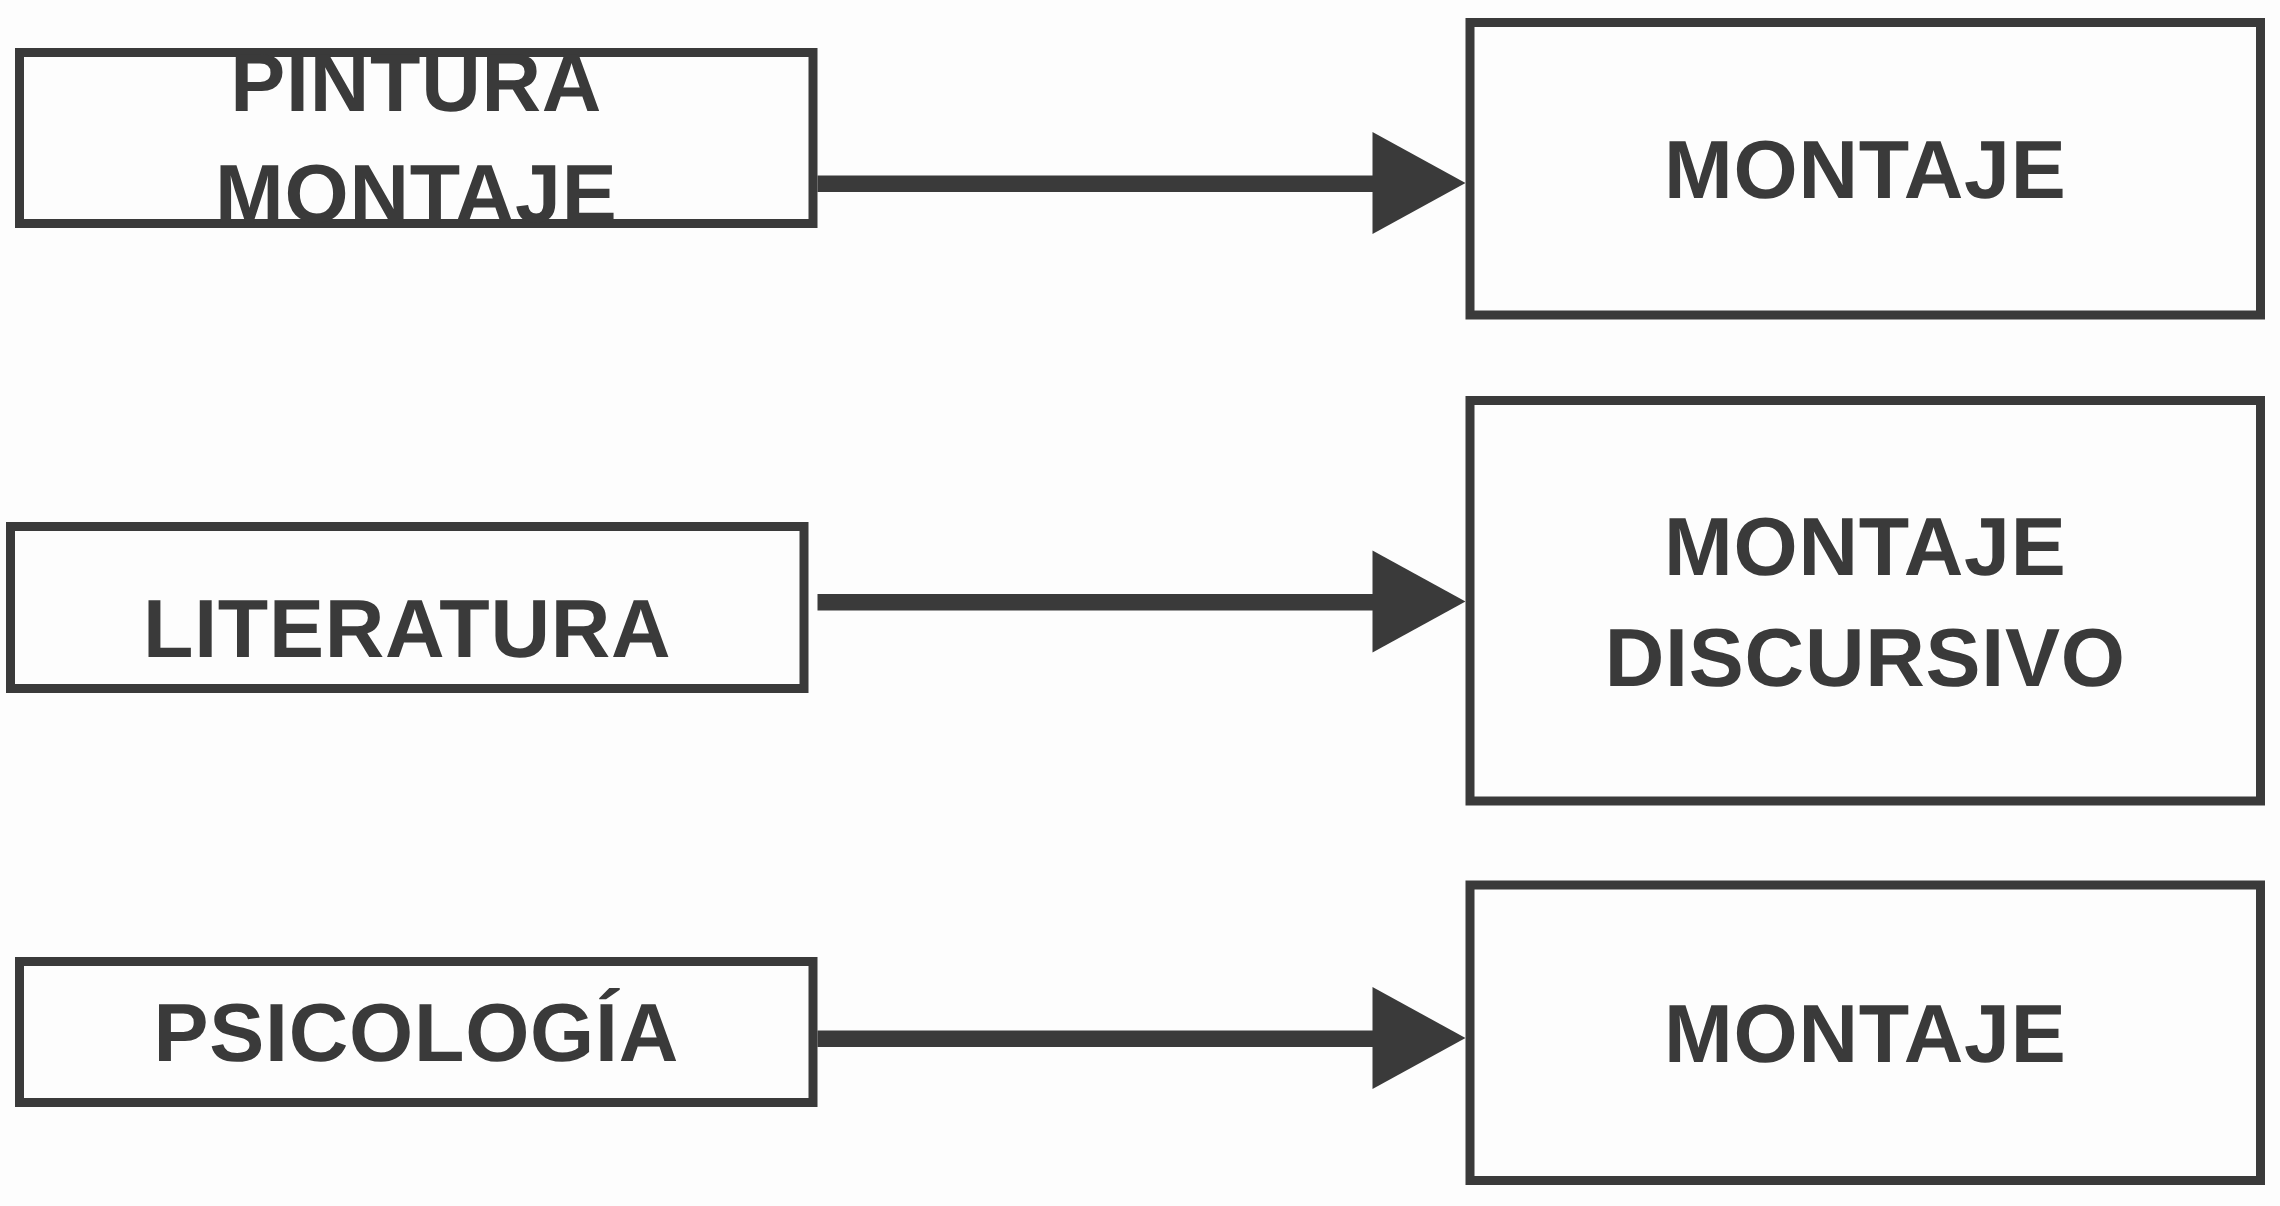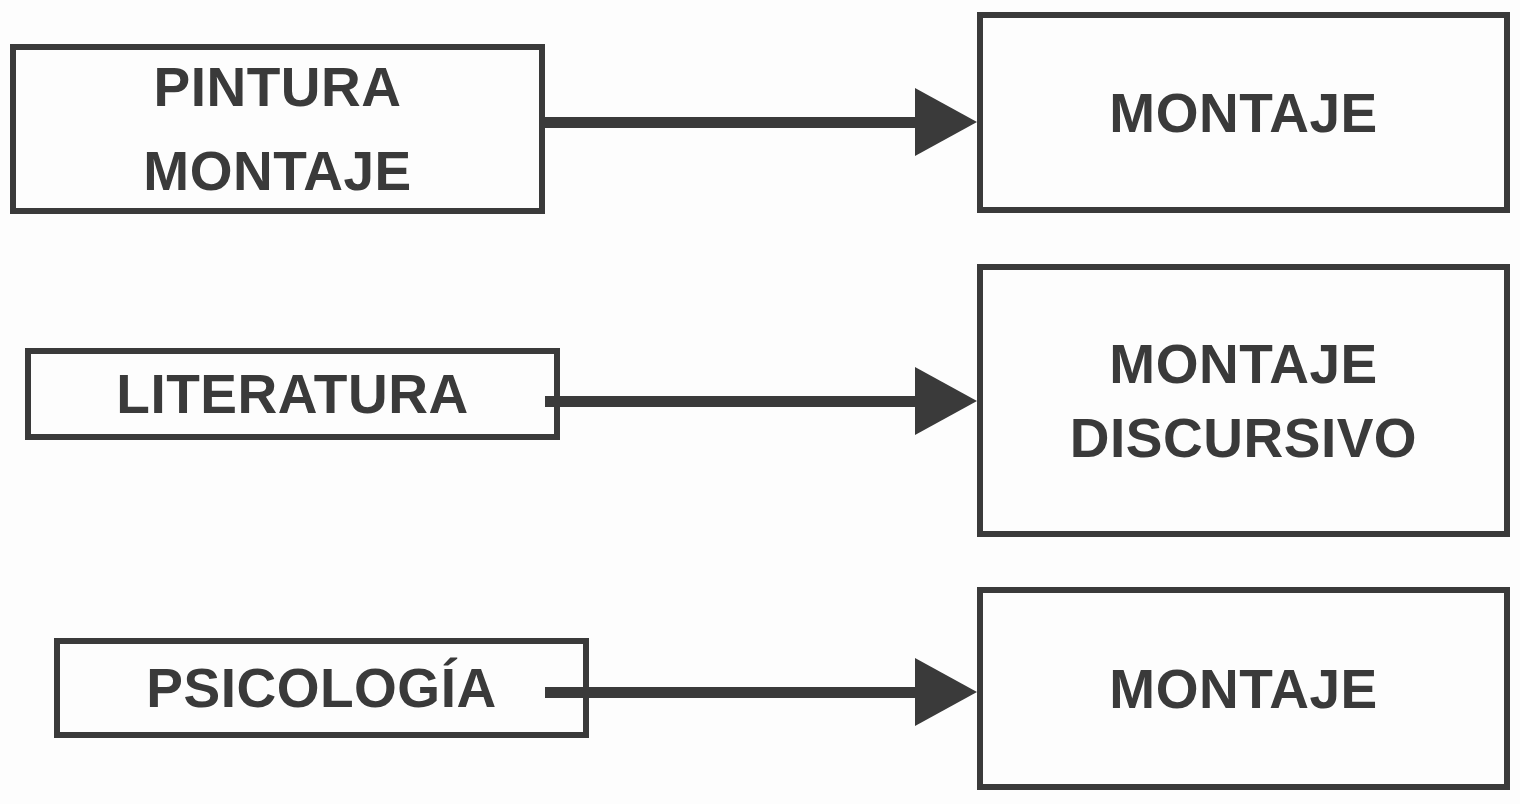--- a/index.html
+++ b/index.html
@@ -32,23 +32,23 @@
   .box .line {
     display: block;
     font-weight: bold;
     font-size: 55px;
     line-height: 74px;
     color: #3a3a3a;
     letter-spacing: 0.5px;
     white-space: nowrap;
   }
   
-  .box-l1 { left: 10px;  top: 44px;  width: 535px; height: 170px; justify-content: space-between; }
-  .box-l2 { left: 25px;  top: 348px; width: 535px; height: 92px; }
-  .box-l3 { left: 10px;  top: 638px; width: 535px; height: 100px; margin-left: 44px; }
+  .box-l1 { left: 10px;  top: 32px;  width: 535px; height: 120px; }
+  .box-l2 { left: 4px;  top: 348px; width: 535px; height: 114px; justify-content: flex-end; }
+  .box-l3 { left: 10px;  top: 638px; width: 535px; height: 100px; }
   
   .box-r1 { left: 977px; top: 12px;  width: 533px; height: 201px; }
   .box-r2 { left: 977px; top: 264px; width: 533px; height: 273px; }
   .box-r3 { left: 977px; top: 587px; width: 533px; height: 203px; }
 
   
   .arrow {
     position: absolute;
     left: 545px;
     width: 432px;

